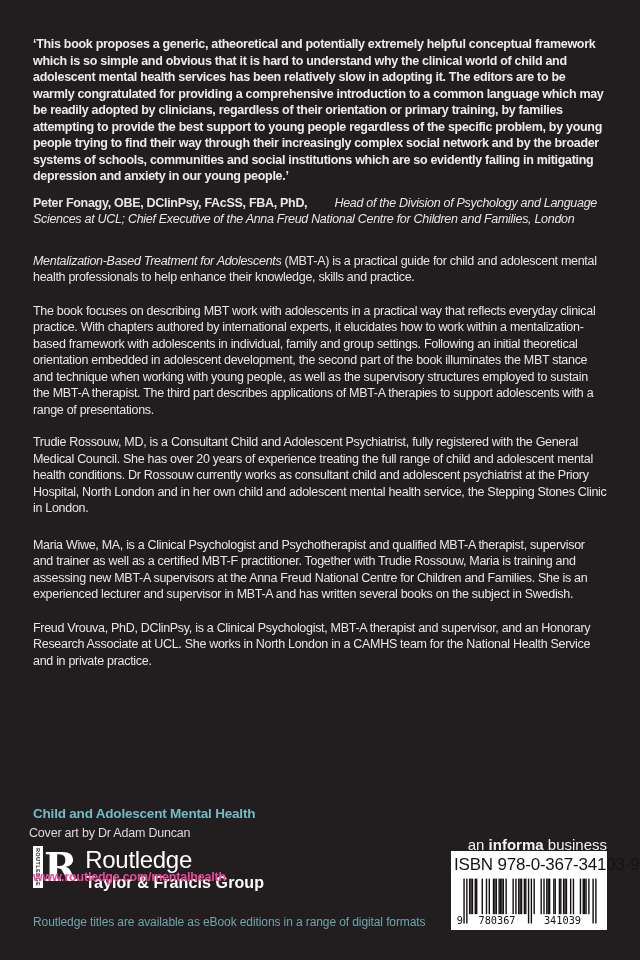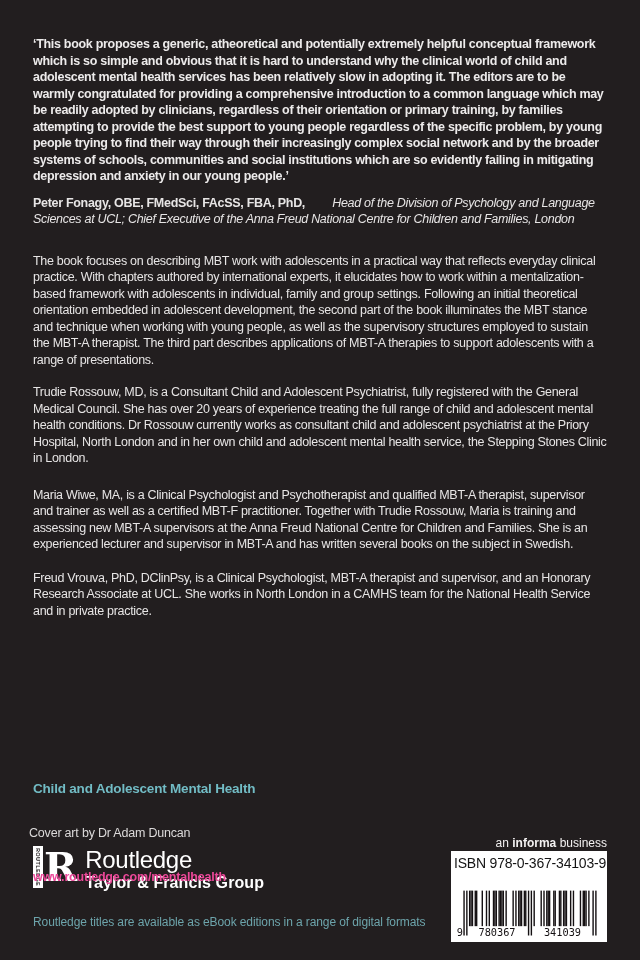--- a/index.html
+++ b/index.html
@@ -21,21 +21,21 @@
   .para{margin-bottom:17px !important;}
   .para.body-main{margin-bottom:16px !important;}
   .para.appeal{margin-bottom:19px !important;}
   .para.bio1{margin-bottom:20px !important;}
   .para.bio2{margin-bottom:17px !important;}
   .bold{font-weight:400;}
   .italic{font-style:italic;}
 
   
   .series-title{
-    position:absolute;left:33px;top:781px;
+    position:absolute;left:33px;top:806px;
     font-size:13.5px;font-weight:700;color:#72bcc5;letter-spacing:-0.2px;
   }
   .cover-credit{
     position:absolute;left:29px;top:826px;
     font-size:12.5px;color:#dcdada;letter-spacing:-0.2px;
   }
   .logo-row{
     position:absolute;left:33px;top:846px;
     display:flex;align-items:flex-start;gap:8px;
   }
@@ -61,50 +61,51 @@
   .publisher-url{
     position:absolute;left:33px;top:870px;
     font-size:12.5px;font-weight:700;color:#ec4899;letter-spacing:-0.2px;
   }
   .ebook-note{
     position:absolute;left:33px;top:915px;
     font-size:12px;color:#6da4ab;letter-spacing:-0.1px;
   }
   .informa{
     position:absolute;right:33px;top:836px;
-    font-size:12px;color:#f4f2f2;
+    font-size:15px;color:#f4f2f2;
   }
   .informa .b{font-weight:700;}
   .isbn-box{
     position:absolute;right:33px;top:851px;
     width:150px;
     background:#ffffff;
     padding:4px 3px 3px 3px;
     text-align:center;
   }
   .isbn-label{
-    font-size:14px;color:#141414;letter-spacing:-0.2px;
-    margin-bottom:18px;white-space:nowrap;
+    font-size:17px;color:#141414;letter-spacing:-0.2px;
+    margin-bottom:2px;white-space:nowrap;
   }
   .isbn-box svg{display:block;}
   .isbn-box svg rect{fill:#141012;}
   .isbn-box svg text{
     font-family:"DejaVu Sans Mono", monospace;
     font-size:11px;fill:#141012;
   }
 </style>
 </head>
 <body>
 
 <div class="cover">
 
   <p class="quote">‘This book proposes a generic, atheoretical and potentially extremely helpful conceptual framework which is so simple and obvious that it is hard to understand why the clinical world of child and adolescent mental health services has been relatively slow in adopting it. The editors are to be warmly congratulated for providing a comprehensive introduction to a common language which may be readily adopted by clinicians, regardless of their orientation or primary training, by families attempting to provide the best support to young people regardless of the specific problem, by young people trying to find their way through their increasingly complex social network and by the broader systems of schools, communities and social institutions which are so evidently failing in mitigating depression and anxiety in our young people.’</p>
 
-  <p class="attribution"><span class="name">Peter Fonagy, OBE, FMedSci, FAcSS, FBA, PhD,</span><span class="role"> Head of the Division of Psychology and Language Sciences at UCL; Chief Executive of the Anna Freud National Centre for Children and Families, London</span></p>
+  <p class="attribution"><span class="name">Peter Fonagy, OBE, DClinPsy, FAcSS, FBA, PhD,</span><span class="role"> Head of the Division of Psychology and Language Sciences at UCL; Chief Executive of the Anna Freud National Centre for Children and Families, London</span></p>
 
+  <p class="para"><span class="italic">Mentalization-Based Treatment for Adolescents</span><span> (MBT-A) is a practical guide for child and adolescent mental health professionals to help enhance their knowledge, skills and practice.</span></p>
 
   <p class="para body-main">The book focuses on describing MBT work with adolescents in a practical way that reflects everyday clinical practice. With chapters authored by international experts, it elucidates how to work within a mentalization-based framework with adolescents in individual, family and group settings. Following an initial theoretical orientation embedded in adolescent development, the second part of the book illuminates the MBT stance and technique when working with young people, as well as the supervisory structures employed to sustain the MBT-A therapist. The third part describes applications of MBT-A therapies to support adolescents with a range of presentations.</p>
 
 
   <p class="para bio1"><span class="bold">Trudie Rossouw, MD,</span><span> is a Consultant Child and Adolescent Psychiatrist, fully registered with the General Medical Council. She has over 20 years of experience treating the full range of child and adolescent mental health conditions. Dr Rossouw currently works as consultant child and adolescent psychiatrist at the Priory Hospital, North London and in her own child and adolescent mental health service, the Stepping Stones Clinic in London.</span></p>
 
   <p class="para bio2"><span class="bold">Maria Wiwe, MA,</span><span> is a Clinical Psychologist and Psychotherapist and qualified MBT-A therapist, supervisor and trainer as well as a certified MBT-F practitioner. Together with Trudie Rossouw, Maria is training and assessing new MBT-A supervisors at the Anna Freud National Centre for Children and Families. She is an experienced lecturer and supervisor in MBT-A and has written several books on the subject in Swedish.</span></p>
 
   <p class="para"><span class="bold">Freud Vrouva, PhD, DClinPsy,</span><span> is a Clinical Psychologist, MBT-A therapist and supervisor, and an Honorary Research Associate at UCL. She works in North London in a CAMHS team for the National Health Service and in private practice.</span></p>
 

